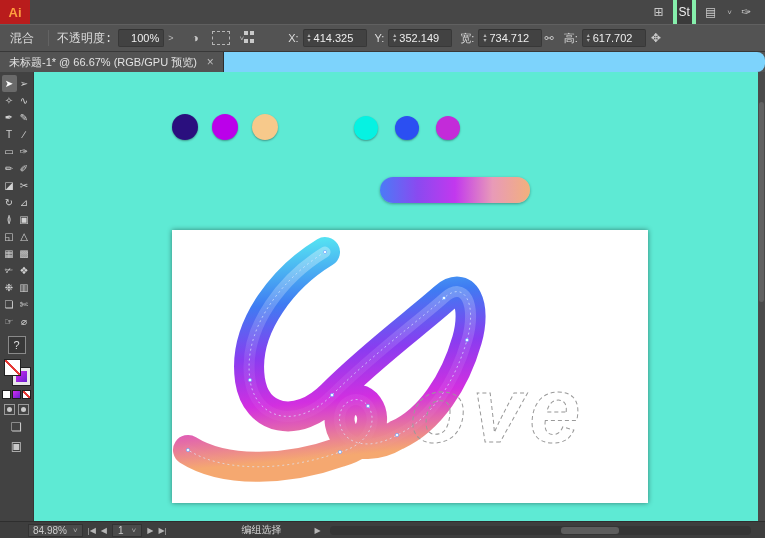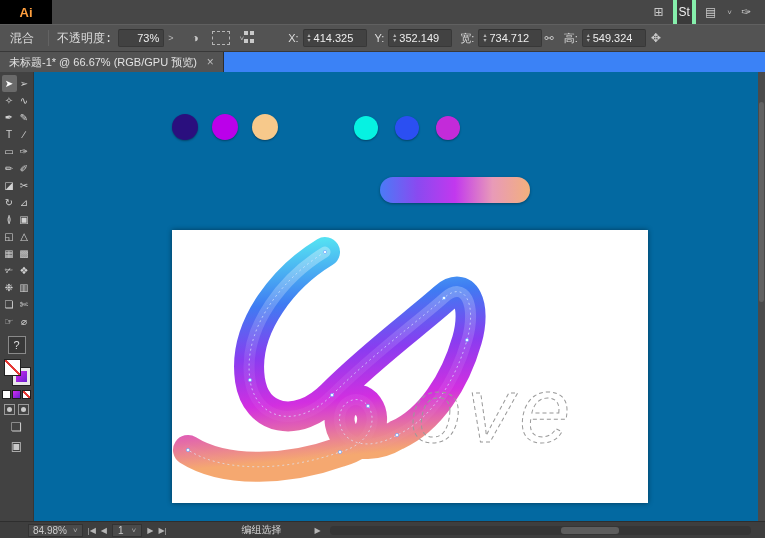--- a/index.html
+++ b/index.html
@@ -1,21 +1,21 @@
 <!DOCTYPE html>
 <html><head>
 <meta charset="utf-8">
 <style>
   * { margin:0; padding:0; box-sizing:border-box; font-family:"Liberation Sans","DejaVu Sans",sans-serif; }
   html,body { width:765px; height:538px; overflow:hidden; background:#555; }
   .app { display:flex; flex-direction:column; width:765px; height:538px; }
 
   
   .menubar { height:24px; background:#474747; display:flex; align-items:center; color:#e5e5e5; font-size:12px; flex:0 0 24px; }
-  .logo { width:52px; height:24px; background:#000000; color:#ff9f3e; font-weight:bold; display:flex; align-items:center; justify-content:center; font-size:13px; }
+  .logo { width:30px; height:24px; background:#b91c1c; color:#ff9f3e; font-weight:bold; display:flex; align-items:center; justify-content:center; font-size:13px; }
   .menus { display:flex; height:24px; }
   .menu-item { padding:0 8px; line-height:24px; cursor:default; white-space:nowrap; }
   .menubar-right { margin-left:auto; display:flex; align-items:center; gap:9px; padding-right:14px; }
   .mb-icon { color:#c9c9c9; font-size:12px; display:flex; align-items:center; }
   .st-badge { background:#3a3a3a; border:4px solid #86efac; color:#eee; font-size:12px; padding:16px 2px; line-height:12px; }
   .tinychev { font-size:8px; color:#bbb; margin-left:2px; }
 
   
   .controlbar { height:28px; background:#535353; border-top:1px solid #606060; border-bottom:1px solid #383838; display:flex; align-items:center; font-size:12px; color:#ddd; padding:0 10px; flex:0 0 28px; }
   .cb-label { margin-right:6px; white-space:nowrap;font-family:Liberation Mono, monospace; }
@@ -34,21 +34,21 @@
       linear-gradient(#c9c9c9,#c9c9c9) 12px 8px/4px 4px no-repeat;
       margin-right:10px; }
   .tf { display:flex; align-items:center; margin-left:10px; }
   .f-label { margin:0 4px 0 8px; font-size:11px; white-space:nowrap; }
   .field.num { width:64px; }
   .stepper { display:flex; flex-direction:column; margin-right:3px; }
   .stepper i { font-style:normal; font-size:6px; line-height:5px; color:#b5b5b5; }
   .linkicon { color:#c9c9c9; font-size:11px; margin:0 2px; }
 
   
-  .tabbar { height:20px; background:#3b82f6; display:flex; align-items:stretch; flex:0 0 20px; }
+  .tabbar { height:20px; background:#7dd3fc; display:flex; align-items:stretch; flex:0 0 20px;border-radius:8px; }
   .tab { background:#535353; display:flex; align-items:center; gap:10px; padding:0 9px; font-size:11px; color:#e2e2e2; border-right:1px solid #2d2d2d; white-space:nowrap; }
   .tab-close { color:#bdbdbd; font-size:12px; cursor:default; }
 
   
   .main { flex:1; display:flex; min-height:0; }
   .toolbar { width:34px; background:#424242; border-right:1px solid #363636; display:flex; flex-direction:column; align-items:center; padding-top:3px; flex:0 0 34px; }
   .tools { display:grid; grid-template-columns:15px 15px; }
   .tool { width:15px; height:17px; display:flex; align-items:center; justify-content:center; color:#d2d2d2; font-size:10px; cursor:default; }
   .tool.selected { background:#6a6a6a; color:#fff; border-radius:2px; }
   .tb-bottom { margin-top:6px; display:flex; flex-direction:column; align-items:center; gap:5px; }
@@ -59,21 +59,21 @@
   .fs-back { position:absolute; right:0; bottom:0; width:17px; height:17px; border:3px solid #e8e8e8; outline:1px solid #222; z-index:1; }
   .mini-row { display:flex; gap:1px; }
   .mini { width:9px; height:9px; border:1px solid #1e1e1e; background:#fff; }
   .m-none { background-image:linear-gradient(45deg,transparent 40%,#e53935 40%,#e53935 60%,transparent 60%); }
   .mode-row { display:flex; gap:3px; }
   .mode { width:11px; height:11px; border:1px solid #9a9a9a; position:relative; }
   .mode::after { content:""; position:absolute; left:2px; top:2px; width:5px; height:5px; border-radius:50%; background:#c9c9c9; }
   .screen-mode, .panel-btn { color:#c9c9c9; font-size:12px; line-height:14px; cursor:default; }
 
   
-  .canvas { flex:1; position:relative; background:#0369a1; overflow:hidden; }
+  .canvas { flex:1; position:relative; background:#5eead4; overflow:hidden;font-weight:bold; }
   .swatch-row { position:absolute; display:flex; }
   .row1 { left:138px; top:42px; gap:14px; }
   .row1 .swatch { width:26px; height:26px; }
   .row2 { left:320px; top:44px; gap:17px; }
   .row2 .swatch { width:24px; height:24px; }
   .swatch { border-radius:50%; box-shadow:0 1px 2px rgba(0,0,0,.35); }
   .pill { position:absolute; left:346px; top:105px; width:150px; height:26px; border-radius:13px; box-shadow:0 1px 3px rgba(0,0,0,.35); }
   .artboard { position:absolute; left:138px; top:158px; width:476px; height:273px; background:#fff; box-shadow:0 0 5px rgba(0,0,0,.45); }
   .artboard svg { display:block; }
   .vscroll { position:absolute; right:0; top:0; bottom:0; width:7px; background:#4a4a4a; }
@@ -104,21 +104,21 @@
       <span class="tinychev">˅</span>
       <span class="mb-icon">✑</span>
     </div>
   </div>
 
   <div class="controlbar">
     <span class="cb-label">混合</span>
     <span class="cb-sep"></span>
     <span class="cb-label">不透明度:</span>
     <span class="field opacity-field">
-      <span>73%</span>
+      <span>100%</span>
     </span>
     <span class="chevbtn">&gt;</span>
     <span class="cb-icon">◑</span>
     <span class="cb-icon">
         <span class="dashed-box"></span>
       </span>
     <span class="tinychev">˅</span>
     <span class="cb-icon">
         <span class="aligngrid"></span>
       </span>
@@ -147,21 +147,21 @@
           </span>
           <span>734.712</span>
         </span>
         <span class="linkicon">⚯</span>
         <span class="f-label">高:</span>
         <span class="field num">
           <span class="stepper">
             <i>▴</i>
             <i>▾</i>
           </span>
-          <span>549.324</span>
+          <span>617.702</span>
         </span>
       </div>
     <span class="cb-icon">✥</span>
   </div>
 
   <div class="tabbar">
     <div class="tab">
       <span>未标题-1* @ 66.67% (RGB/GPU 预览)</span>
       <span class="tab-close">×</span>
     </div>

